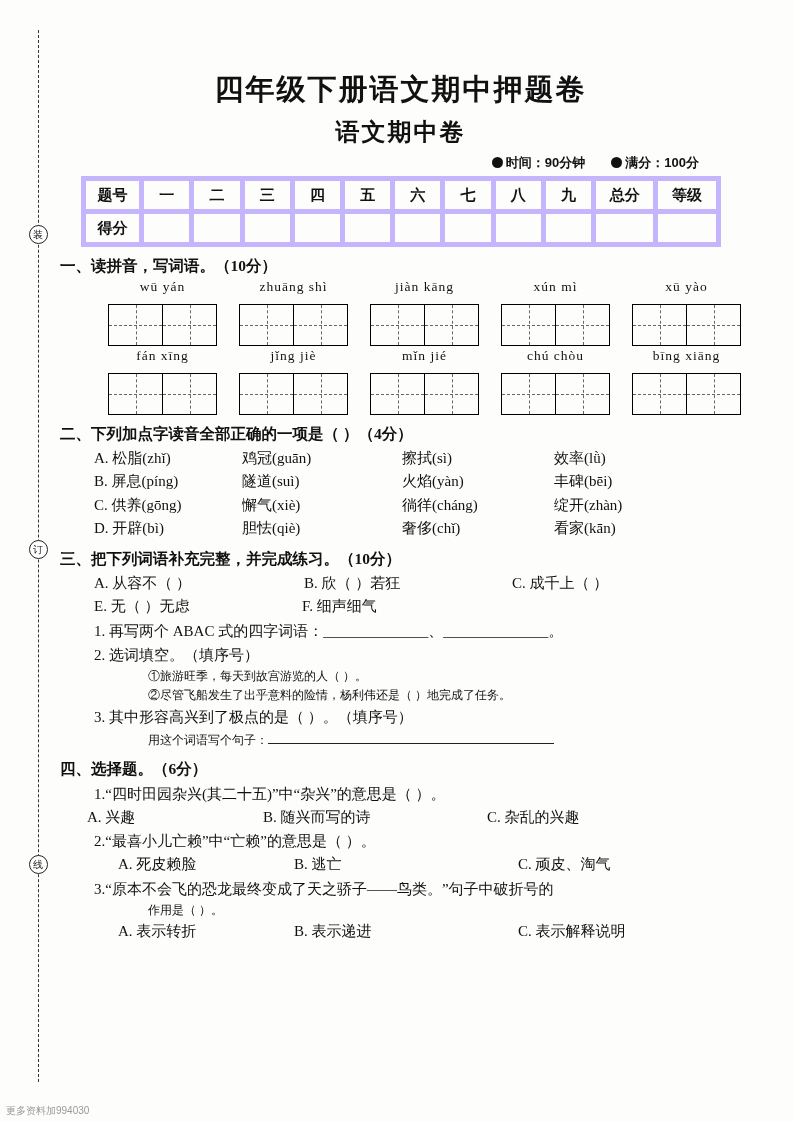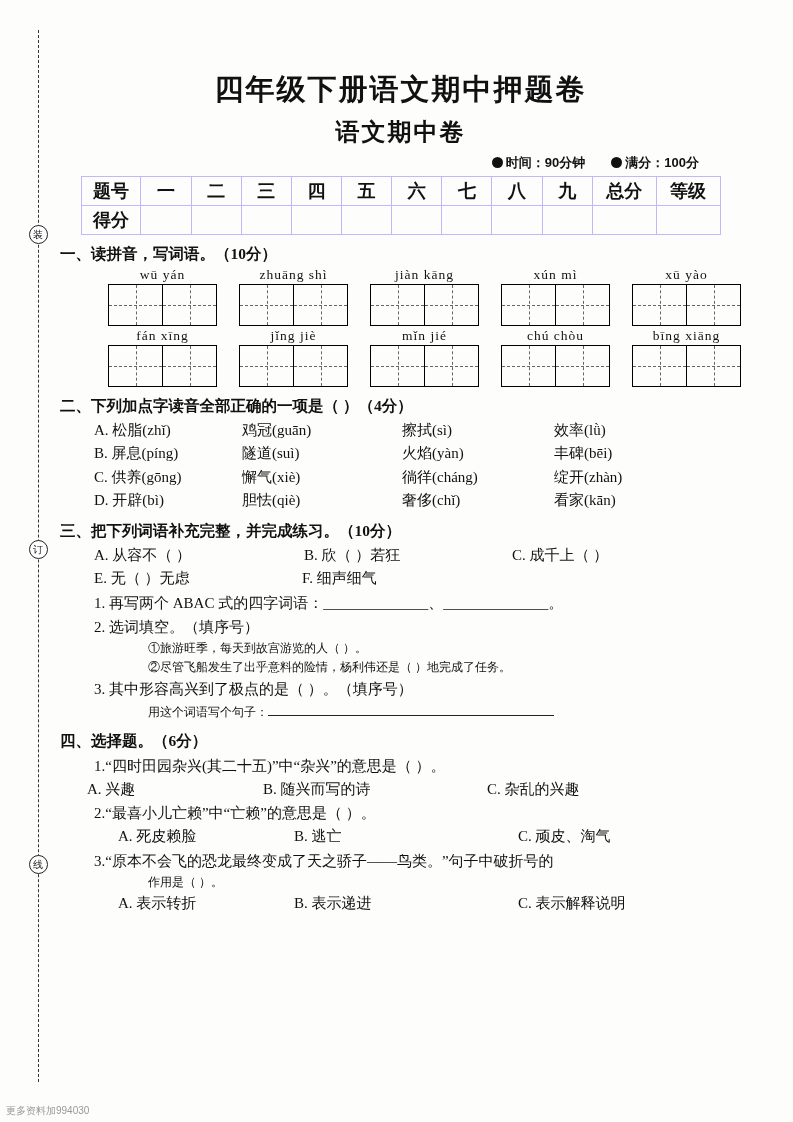--- a/index.html
+++ b/index.html
@@ -86,24 +86,24 @@
     vertical-align: -1px;
   }
   .exam-meta .gap { display:inline-block; width: 26px; }
 
   table.score-table {
     border-collapse: collapse;
     margin: 4px auto 0 auto;
     width: 640px;
   }
   table.score-table td {
-    border: 1px solid #c4b5fd;
+    border: 5px solid #c4b5fd;
     height: 26px;
     text-align: center;
-    font-size: 18px;
+    font-size: 15px;
     font-weight: bold;
   }
   table.score-table td.head-label { width: 58px; }
   table.score-table td.num { width: 48px; }
   table.score-table td.wide { width: 62px; }
 
   .section-head {
     font-weight: bold;
     font-size: 15.5px;
     margin: 9px 0 2px 0;
@@ -115,21 +115,21 @@
     gap: 22px;
     margin-left: 48px;
     margin-bottom: 2px;
   }
   .py-cell { width: 118px; }
   .py-text {
     text-align: center;
     font-size: 13.5px;
     font-family: "Liberation Serif", serif;
     letter-spacing: 1px;
-    margin-bottom: 1px;
+    margin-bottom: 9px;
   }
   .tianzi {
     display: flex;
     border: 1px solid #000;
     height: 40px;
   }
   .tianzi .cellbox {
     flex: 1;
     position: relative;
   }

